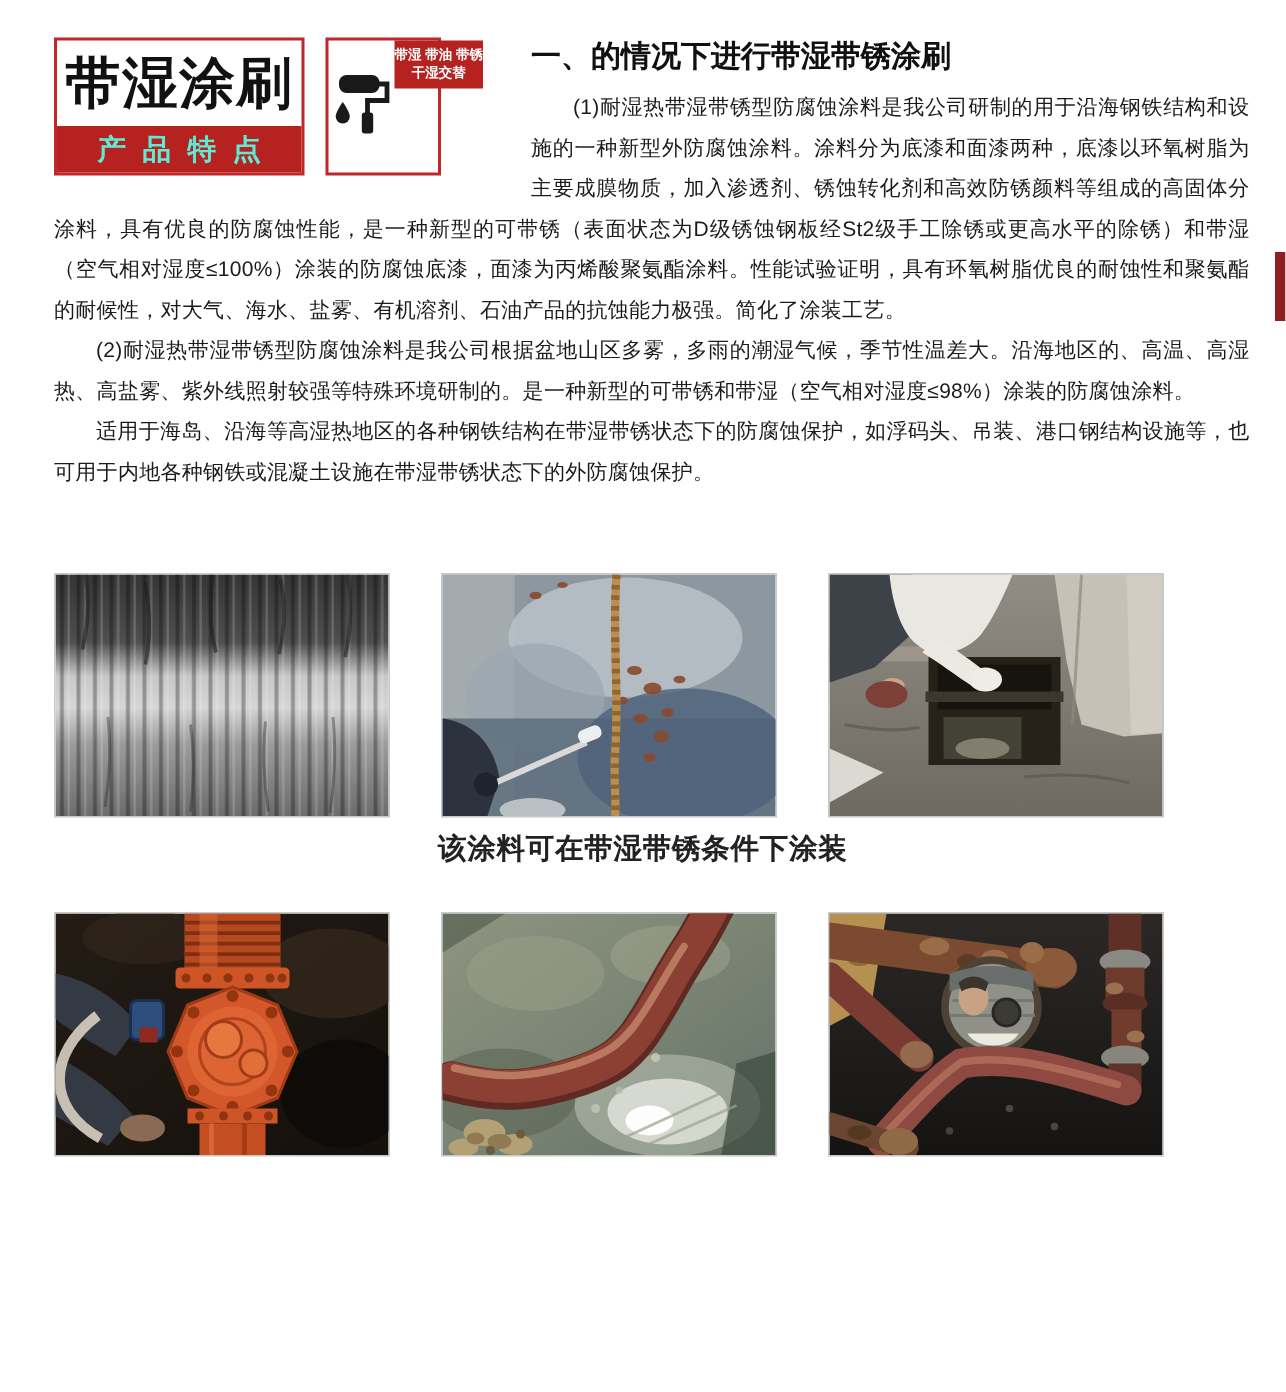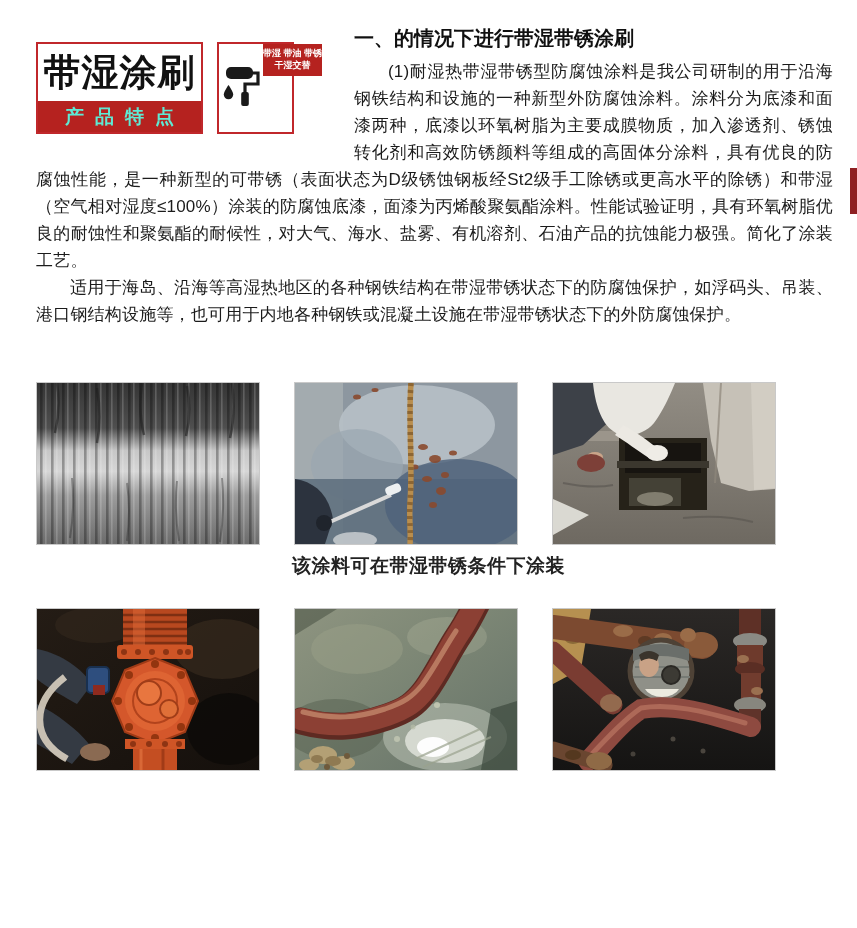--- a/index.html
+++ b/index.html
@@ -3,21 +3,21 @@
 <meta charset="utf-8">
 <style>
   html,body{margin:0;padding:0;background:#ffffff;}
   body{
     width:857px;height:928px;position:relative;overflow:hidden;
     font-family:"Liberation Sans","DejaVu Sans",sans-serif;
     color:#1b1b1b;
   }
   .content{padding:25px 24px 0 36px;}
   
-  .badges{float:left;width:308px;height:92px;margin:17px 10px 12px 0;display:flex;gap:14px;}
+  .badges{float:left;width:308px;height:92px;margin:0 10px 12px 0;display:flex;gap:14px;}
   .badge-main{
     width:163px;height:88px;border:2px solid #c0272b;background:#fff;
     display:flex;flex-direction:column;
   }
   .badge-main .t{
     flex:1;display:flex;align-items:center;justify-content:center;
     font-size:37px;font-weight:bold;color:#111;letter-spacing:1px;white-space:nowrap;
   }
   .badge-main .b{
     height:31px;background:#b5221f;color:#5eead4;display:flex;align-items:center;justify-content:center;
@@ -30,21 +30,21 @@
   .badge-roller .icon{flex:1;display:flex;align-items:center;justify-content:center;}
   .badge-roller .tags{
     height:29px;background:#b5221f;color:#fff;text-align:center;
     font-size:9px;font-weight:bold;line-height:12px;padding-top:3px;white-space:nowrap;
   }
   h2.sec{
     font-size:20px;font-weight:bold;color:#101010;margin:0 0 7px 0;line-height:26px;
   }
   h2.sec2{margin:28px 0 10px 20px;}
   p.body{
-    margin:0;font-size:17px;line-height:27px;text-align:justify;text-indent:2em;
+    margin:0;font-size:14px;line-height:27px;text-align:justify;text-indent:2em;
     letter-spacing:0.2px;
   }
   .gallery{margin:54px 0 0 36px;width:736px;}
   .photo-row{display:flex;gap:34px;}
   .photo-frame{
     width:222px;height:161px;border:1px solid #c9c9c9;background:#eee;box-sizing:content-box;
   }
   .photo-frame svg{display:block;width:222px;height:161px;}
   .caption-row{
     width:224px;margin:8px 0 29px 256px;text-align:center;
@@ -75,20 +75,21 @@
       </div>
       <div class="tags">
         <div>带湿 带油 带锈</div>
         <div>干湿交替</div>
       </div>
     </div>
   </div>
 
   <h2 class="sec">一、的情况下进行带湿带锈涂刷</h2>
   <p class="body">(1)耐湿热带湿带锈型防腐蚀涂料是我公司研制的用于沿海钢铁结构和设施的一种新型外防腐蚀涂料。涂料分为底漆和面漆两种，底漆以环氧树脂为主要成膜物质，加入渗透剂、锈蚀转化剂和高效防锈颜料等组成的高固体分涂料，具有优良的防腐蚀性能，是一种新型的可带锈（表面状态为D级锈蚀钢板经St2级手工除锈或更高水平的除锈）和带湿（空气相对湿度≤100%）涂装的防腐蚀底漆，面漆为丙烯酸聚氨酯涂料。性能试验证明，具有环氧树脂优良的耐蚀性和聚氨酯的耐候性，对大气、海水、盐雾、有机溶剂、石油产品的抗蚀能力极强。简化了涂装工艺。</p>
+  <p class="body">(2)耐湿热带湿带锈型防腐蚀涂料是我公司根据盆地山区多雾，多雨的潮湿气候，季节性温差大。沿海地区的、高温、高湿热、高盐雾、紫外线照射较强等特殊环境研制的。是一种新型的可带锈和带湿（空气相对湿度≤98%）涂装的防腐蚀涂料。</p>
 
   <p class="body">适用于海岛、沿海等高湿热地区的各种钢铁结构在带湿带锈状态下的防腐蚀保护，如浮码头、吊装、港口钢结构设施等，也可用于内地各种钢铁或混凝土设施在带湿带锈状态下的外防腐蚀保护。</p>
 </div>
 
 <div class="gallery">
 
   <div class="photo-row">
 
     <div class="photo-frame">
       <svg viewBox="0 0 222 161" preserveAspectRatio="none">

